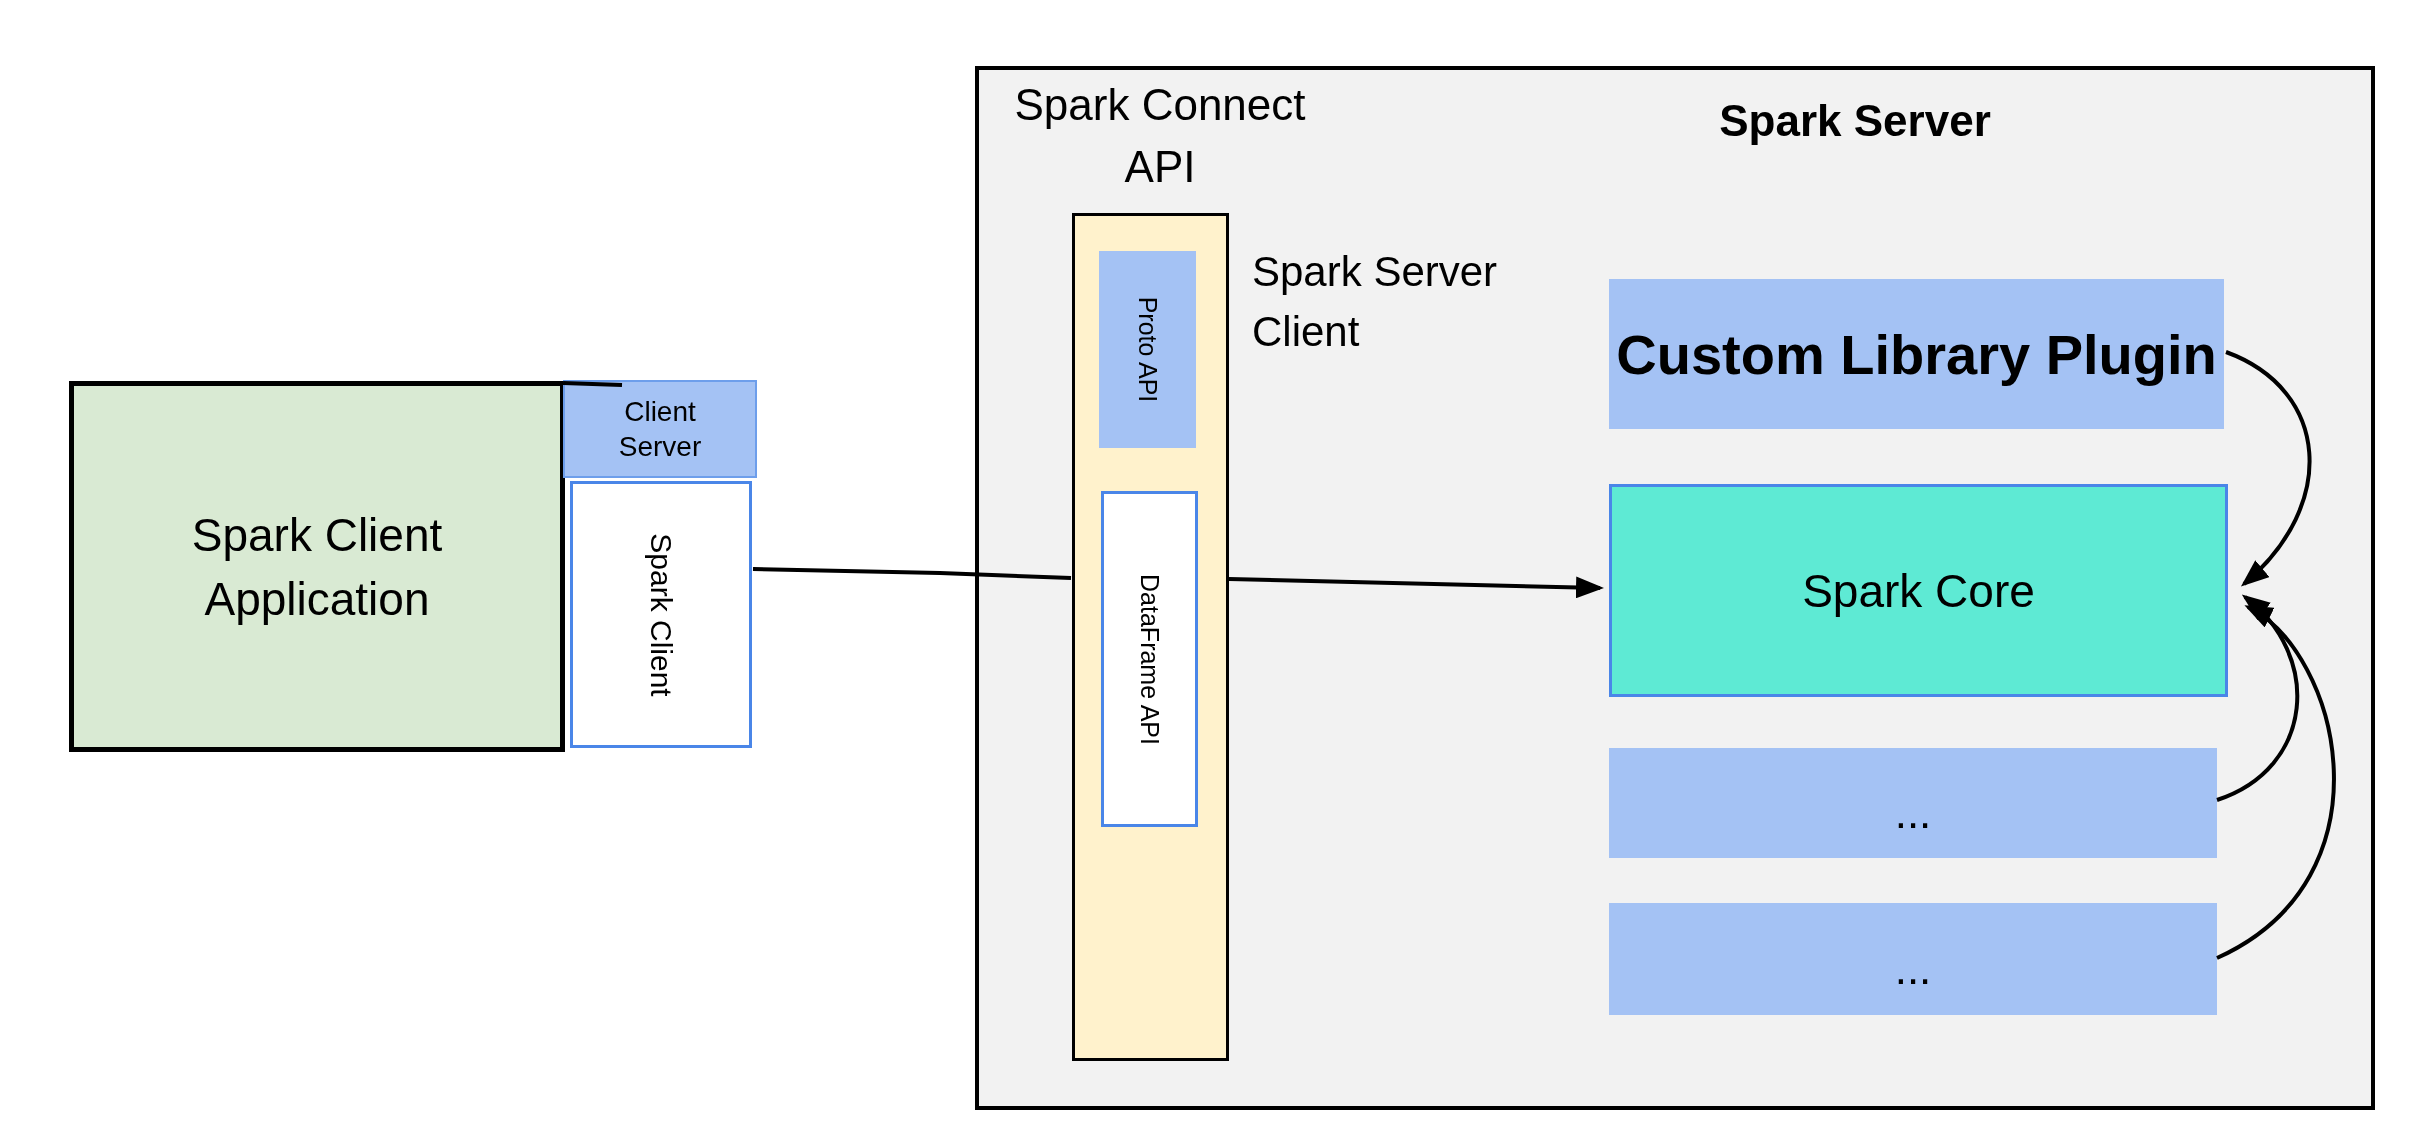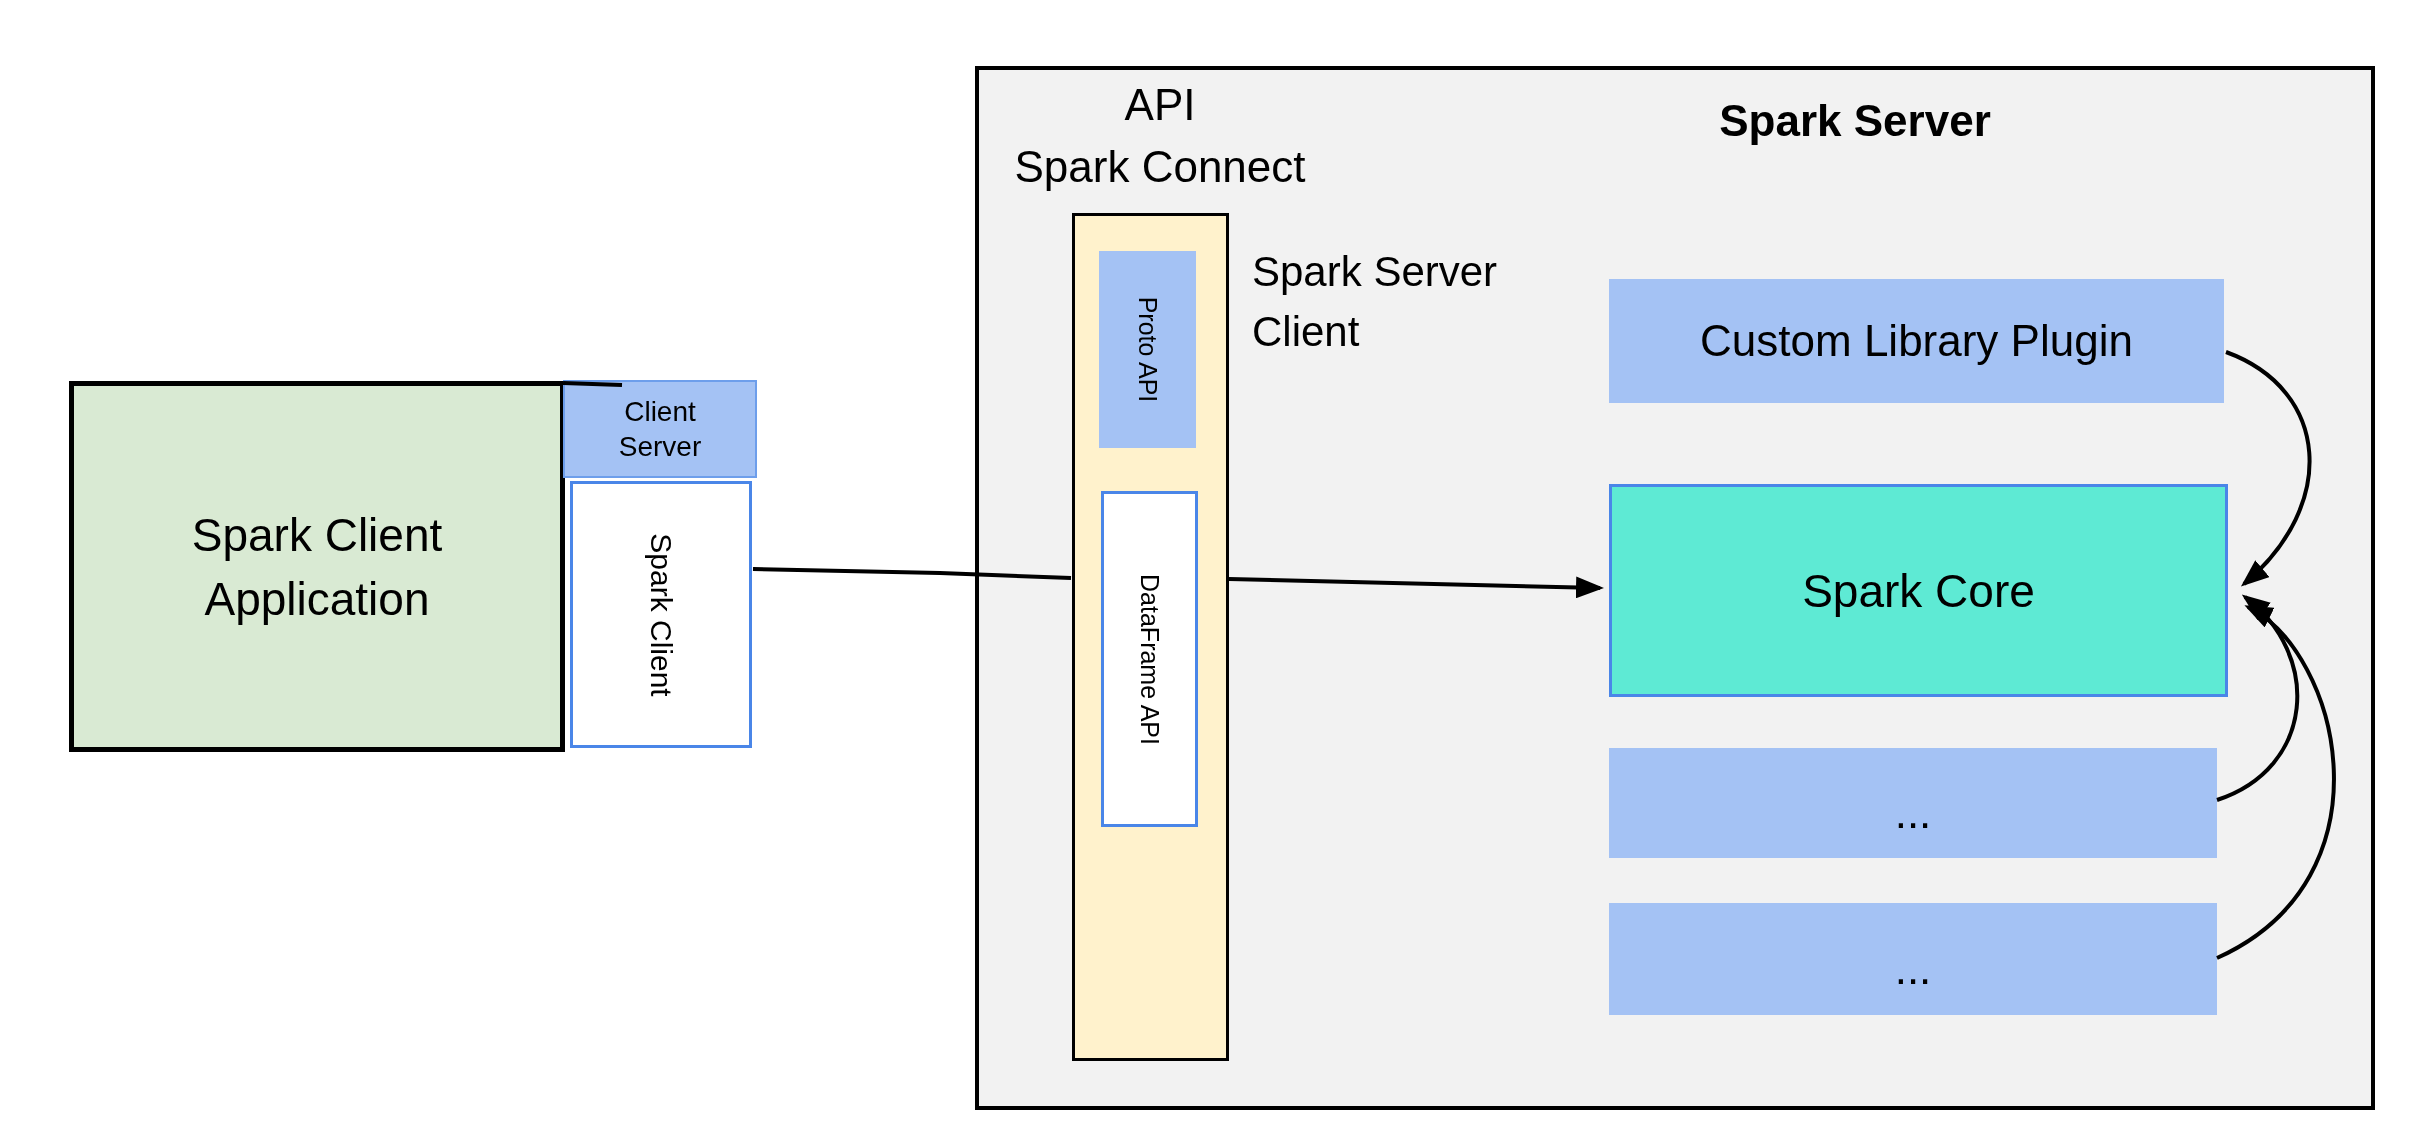--- a/index.html
+++ b/index.html
@@ -20,22 +20,22 @@
     background:var(--blue_fill);border:2px solid #6d9eeb;
     font-size:28px;line-height:35px;}
   .spark-client-box{left:570px;top:481px;width:182px;height:267px;
     background:#ffffff;border:3px solid var(--blue_border);}
   .yellow-box{left:1072px;top:213px;width:157px;height:848px;
     background:var(--yellow_fill);border:3px solid var(--black);}
   .proto-box{left:1099px;top:251px;width:97px;height:197px;
     background:var(--blue_fill);}
   .dataframe-box{left:1101px;top:491px;width:97px;height:336px;
     background:#ffffff;border:3px solid var(--blue_border);}
-  .clp-box{left:1609px;top:279px;width:615px;height:124px;
-    background:var(--blue_fill);font-size:44px;}
+  .clp-box{left:1609px;top:279px;width:615px;height:150px;
+    background:var(--blue_fill);font-size:56px;font-weight:bold;}
   .spark-core-box{left:1609px;top:484px;width:619px;height:213px;
     background:#5eead4;border:3px solid var(--blue_border);font-size:46px;}
   .dots-box1{left:1609px;top:748px;width:608px;height:110px;background:var(--blue_fill);}
   .dots-box2{left:1609px;top:903px;width:608px;height:112px;background:var(--blue_fill);}
   .dots-box1,.dots-box2{font-size:44px;}
   .dots-box1 span,.dots-box2 span{transform:translateY(10px);display:inline-block;}
 
   
   .connect-api-label{left:1000px;top:74px;width:320px;text-align:center;
     font-size:44px;line-height:62px;}
@@ -54,22 +54,22 @@
     pointer-events:none;}
 </style>
 </head>
 <body>
 
 <div id="canvas">
 
   <div class="abs gray-container"></div>
 
   <div class="abs connect-api-label">
+    <span class="line">Spark Connect</span>
     <span class="line">API</span>
-    <span class="line">Spark Connect</span>
   </div>
 
   <div class="abs server-title">Spark Server</div>
 
   <div class="abs yellow-box"></div>
 
   <div class="abs proto-box center">
     <span class="vtext">Proto API</span>
   </div>
 

